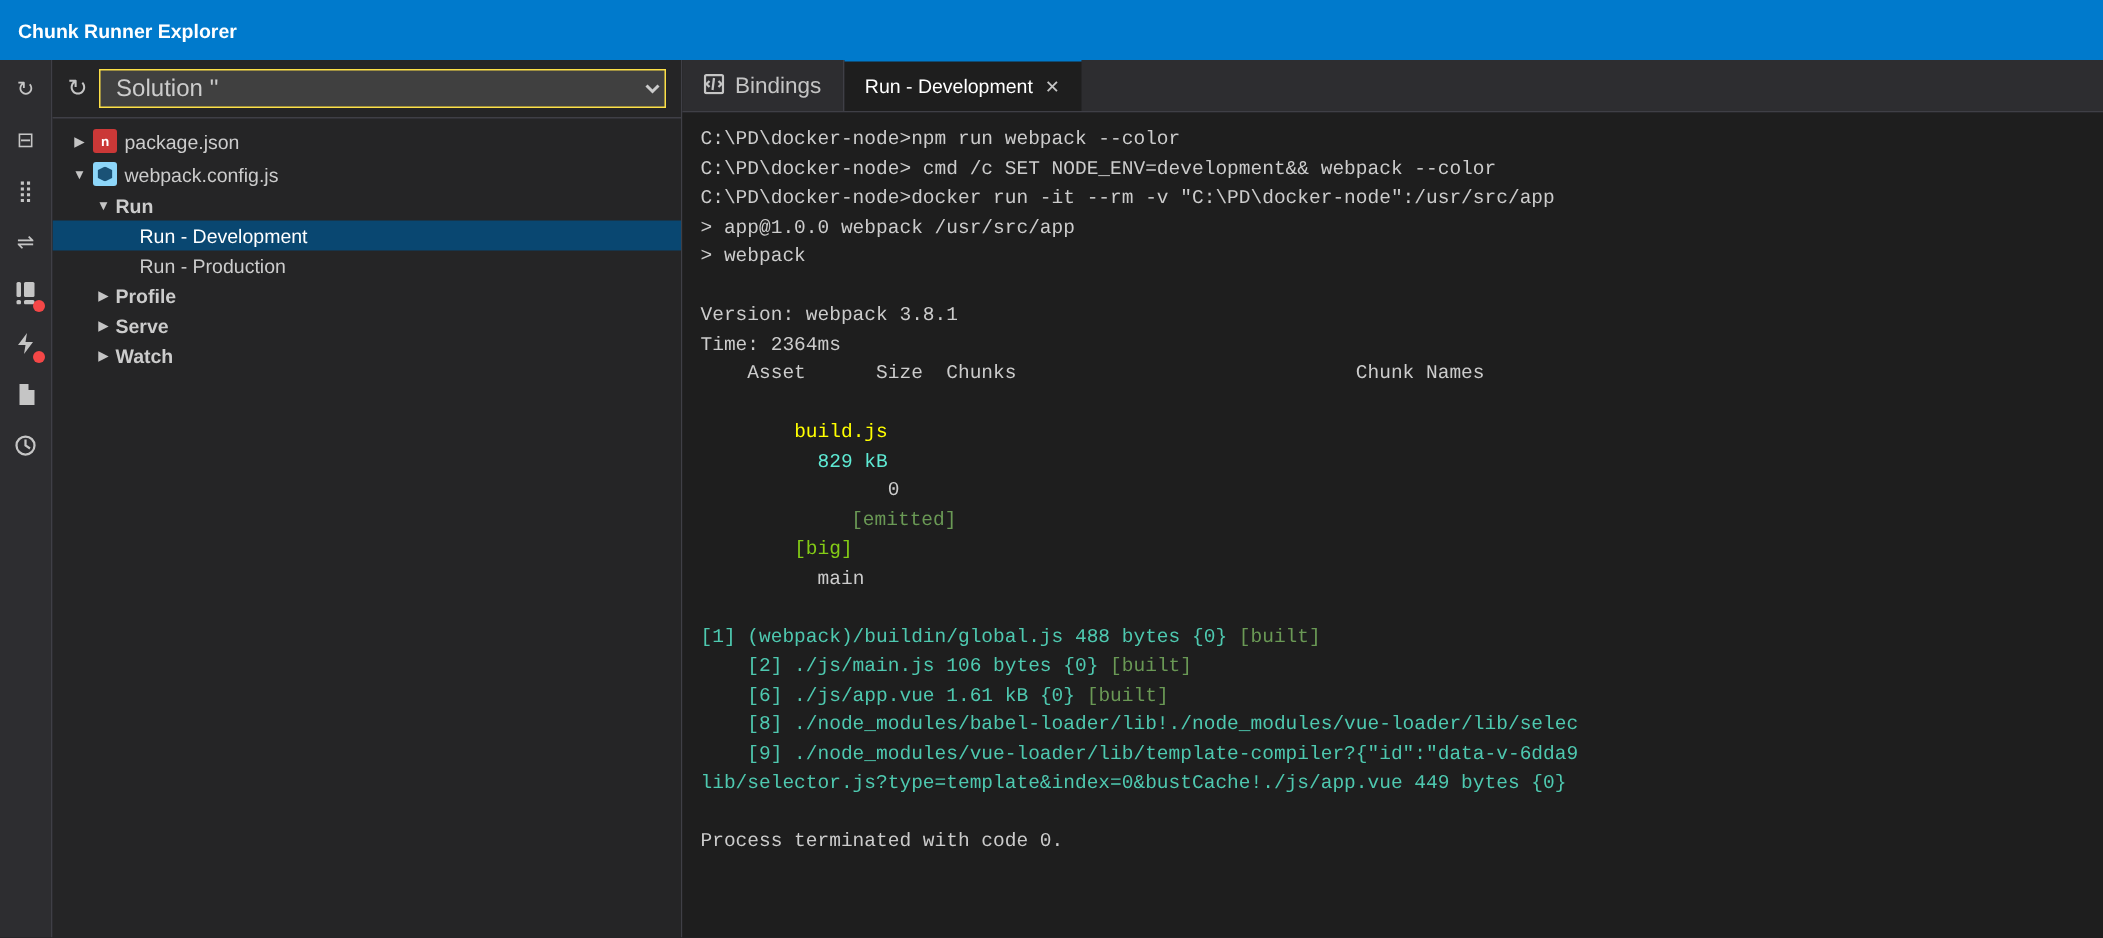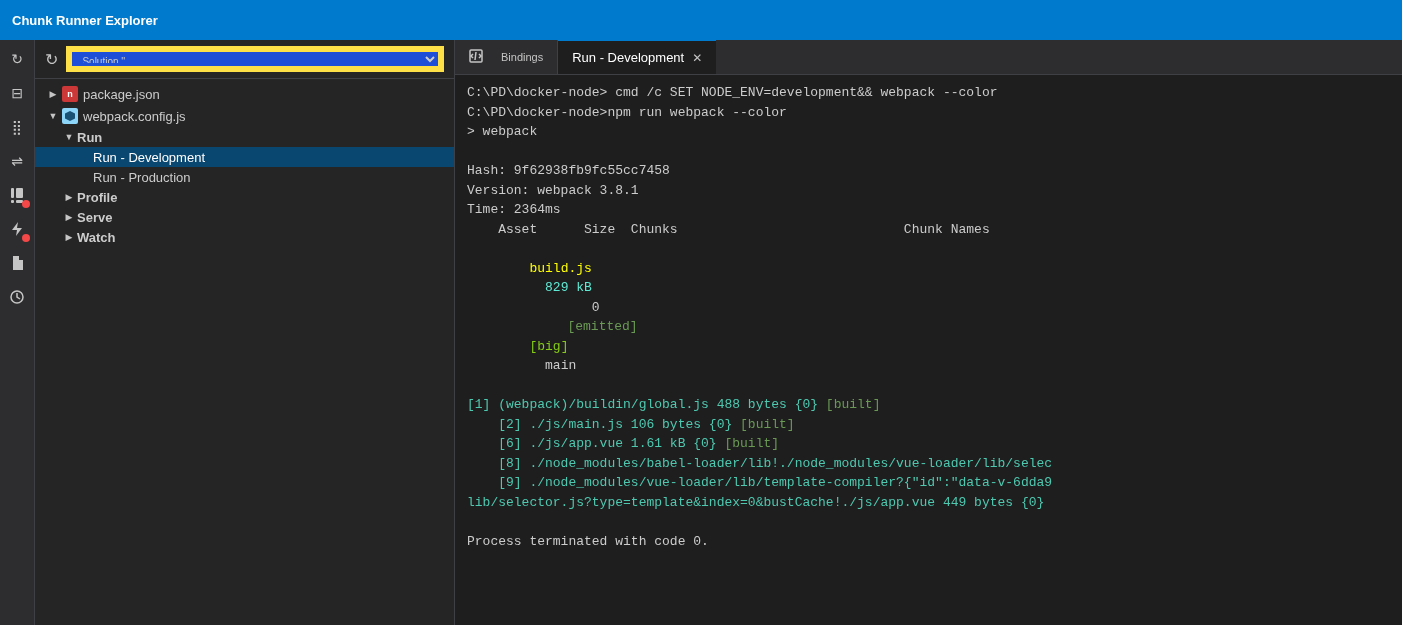--- a/index.html
+++ b/index.html
@@ -86,25 +86,25 @@
     .refresh-btn {
       color: #c5c5c5;
       font-size: 16px;
       cursor: pointer;
       display: flex;
       align-items: center;
     }
 
     .solution-select {
       flex: 1;
-      background: #1d4ed8;
-      border: 6px solid #fde047;
+      background: #404040;
+      border: 1px solid #fde047;
       color: #cccccc;
       padding: 3px 6px;
-      font-size: 10px;
+      font-size: 16px;
       height: 26px;
     }
 
     .tree-content {
       flex: 1;
       padding: 4px 0;
       overflow-y: auto;
     }
 
     .tree-item {
@@ -196,24 +196,24 @@
       background: #2d2d30;
       border-bottom: 1px solid #3f3f46;
       height: 35px;
     }
 
     .tab-bindings {
       display: flex;
       align-items: center;
       padding: 0 14px;
       color: #c5c5c5;
-      font-size: 11px;
+      font-size: 15px;
       height: 100%;
       cursor: pointer;
-      gap: 18px;
+      gap: 7px;
       border-right: 1px solid #3f3f46;
     }
 
     .tab-bindings-icon {
       font-size: 14px;
     }
 
     .tab-active {
       display: flex;
       align-items: center;
@@ -364,25 +364,26 @@
         </span>
         <span>Bindings</span>
       </div>
       <div class="tab-active">
         <span>Run - Development</span>
         <span class="tab-close">✕</span>
       </div>
     </div>
 
     <div class="terminal-output">
+      <div class="term-line term-white">C:\PD\docker-node&gt;npm run webpack --color</div>
       <div class="term-line term-white">C:\PD\docker-node&gt; cmd /c SET NODE_ENV=development&amp;&amp; webpack --color</div>
-      <div class="term-line term-white">C:\PD\docker-node&gt;npm run webpack --color</div>
+      <div class="term-line term-white">C:\PD\docker-node&gt;docker run -it --rm -v "C:\PD\docker-node":/usr/src/app</div>
+      <div class="term-line term-white">&gt; app@1.0.0 webpack /usr/src/app</div>
       <div class="term-line term-white">&gt; webpack</div>
       <div class="term-line">&nbsp;</div>
-      <div class="term-line term-white">Hash: 9f62938fb9fc55cc7458</div>
       <div class="term-line term-white">Version: webpack 3.8.1</div>
       <div class="term-line term-white">Time: 2364ms</div>
       <div class="term-line term-white">    Asset      Size  Chunks                             Chunk Names</div>
       <div class="term-line">
         <span style="color:#ffff00;">build.js</span>
         <span style="color:#5eead4;">  829 kB</span>
         <span style="color:#cccccc;">        0  </span>
         <span style="color:#6a9955;margin-left:38px;">[emitted]  </span>
         <span style="color:#84cc16;">[big]</span>
         <span style="color:#cccccc;">  main</span>

